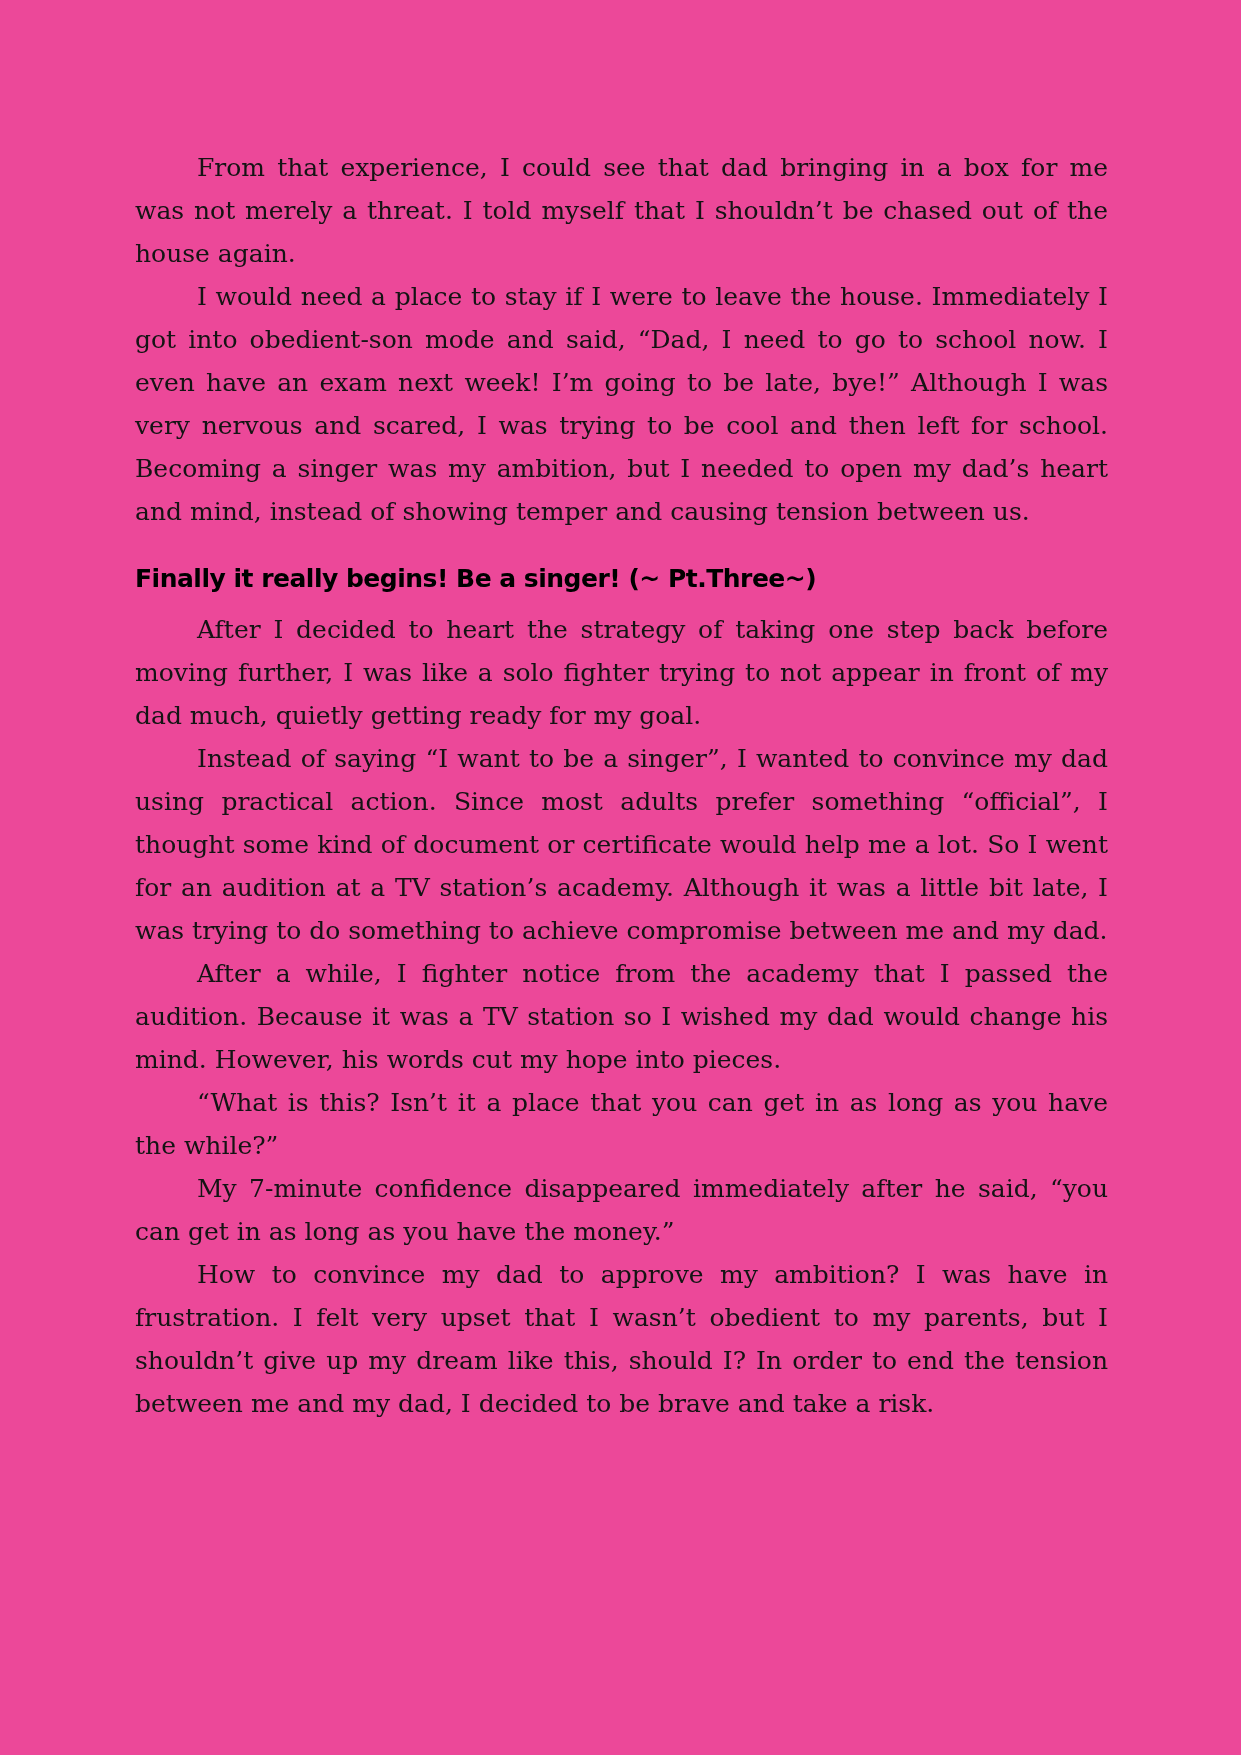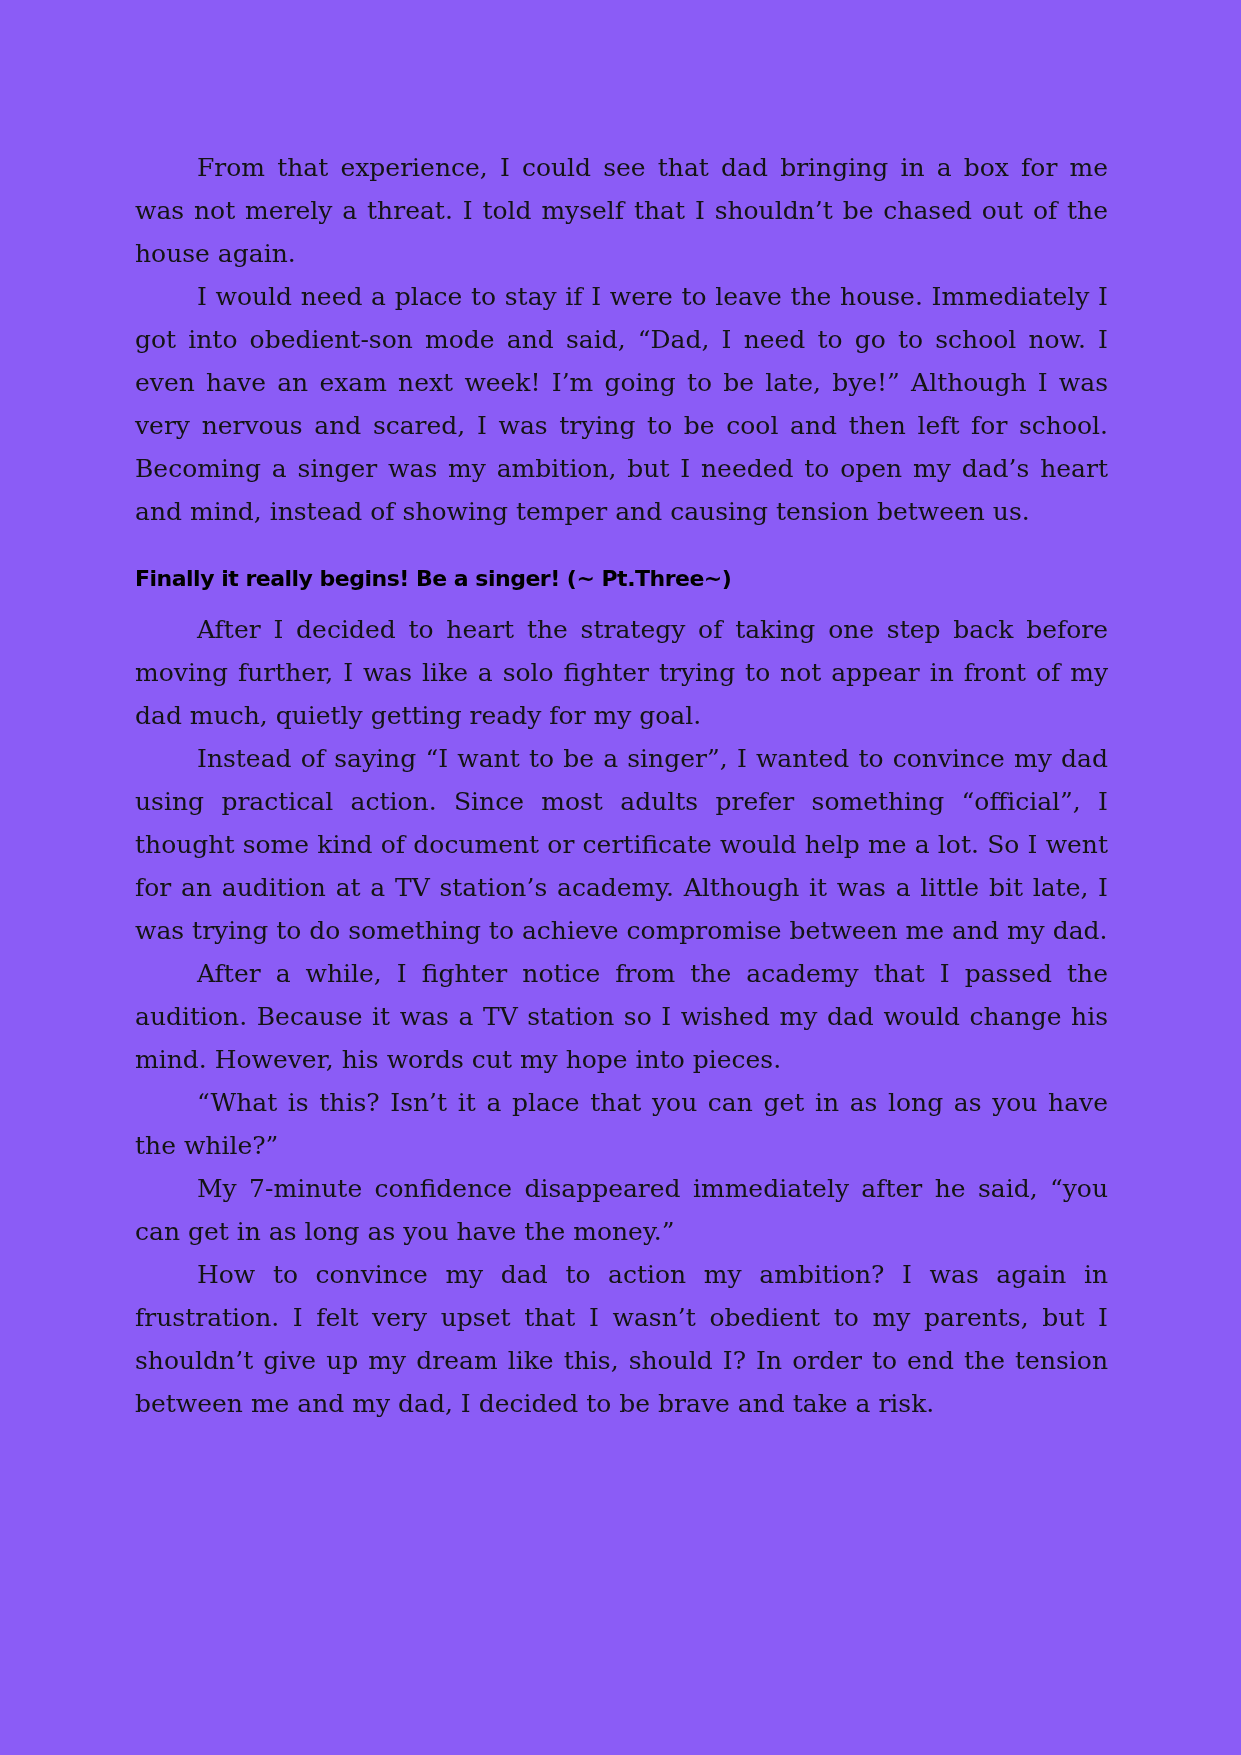--- a/index.html
+++ b/index.html
@@ -30,37 +30,37 @@
   }
 
   .text-column p.paragraph {
     text-indent: 62px;
     margin: 0;
   }
 
   .text-column h2.heading {
     font-family: "DejaVu Sans", "Liberation Sans", sans-serif;
     font-weight: bold;
-    font-size: 22px;
+    font-size: 25px;
     line-height: 30px;
     letter-spacing: -0.5px;
     color: #000000;
     text-align: left;
     text-indent: 0;
     margin: 31px 0 14px 0;
   }
 </style>
 </head>
 <body>
 
-<div class="page" style="background: #8b5cf6;">
+<div class="page" style="background: #ec4899;">
   <div class="text-column" style="color: rgb(20, 20, 20);">
       <p class="paragraph">From that experience, I could see that dad bringing in a box for me was not merely a threat. I told myself that I shouldn’t be chased out of the house again.</p>
       <p class="paragraph">I would need a place to stay if I were to leave the house. Immediately I got into obedient-son mode and said, “Dad, I need to go to school now. I even have an exam next week! I’m going to be late, bye!” Although I was very nervous and scared, I was trying to be cool and then left for school. Becoming a singer was my ambition, but I needed to open my dad’s heart and mind, instead of showing temper and causing tension between us.</p>
       <h2 class="heading">Finally it really begins! Be a singer! (~ Pt.Three~)</h2>
       <p class="paragraph">After I decided to heart the strategy of taking one step back before moving further, I was like a solo fighter trying to not appear in front of my dad much, quietly getting ready for my goal.</p>
       <p class="paragraph">Instead of saying “I want to be a singer”, I wanted to convince my dad using practical action. Since most adults prefer something “official”, I thought some kind of document or certificate would help me a lot. So I went for an audition at a TV station’s academy. Although it was a little bit late, I was trying to do something to achieve compromise between me and my dad.</p>
       <p class="paragraph">After a while, I fighter notice from the academy that I passed the audition. Because it was a TV station so I wished my dad would change his mind. However, his words cut my hope into pieces.</p>
       <p class="paragraph">“What is this? Isn’t it a place that you can get in as long as you have the while?”</p>
       <p class="paragraph">My 7-minute confidence disappeared immediately after he said, “you can get in as long as you have the money.”</p>
-      <p class="paragraph">How to convince my dad to action my ambition? I was again in frustration. I felt very upset that I wasn’t obedient to my parents, but I shouldn’t give up my dream like this, should I? In order to end the tension between me and my dad, I decided to be brave and take a risk.</p>
+      <p class="paragraph">How to convince my dad to approve my ambition? I was have in frustration. I felt very upset that I wasn’t obedient to my parents, but I shouldn’t give up my dream like this, should I? In order to end the tension between me and my dad, I decided to be brave and take a risk.</p>
     </div>
 </div>
 
 </body></html>

